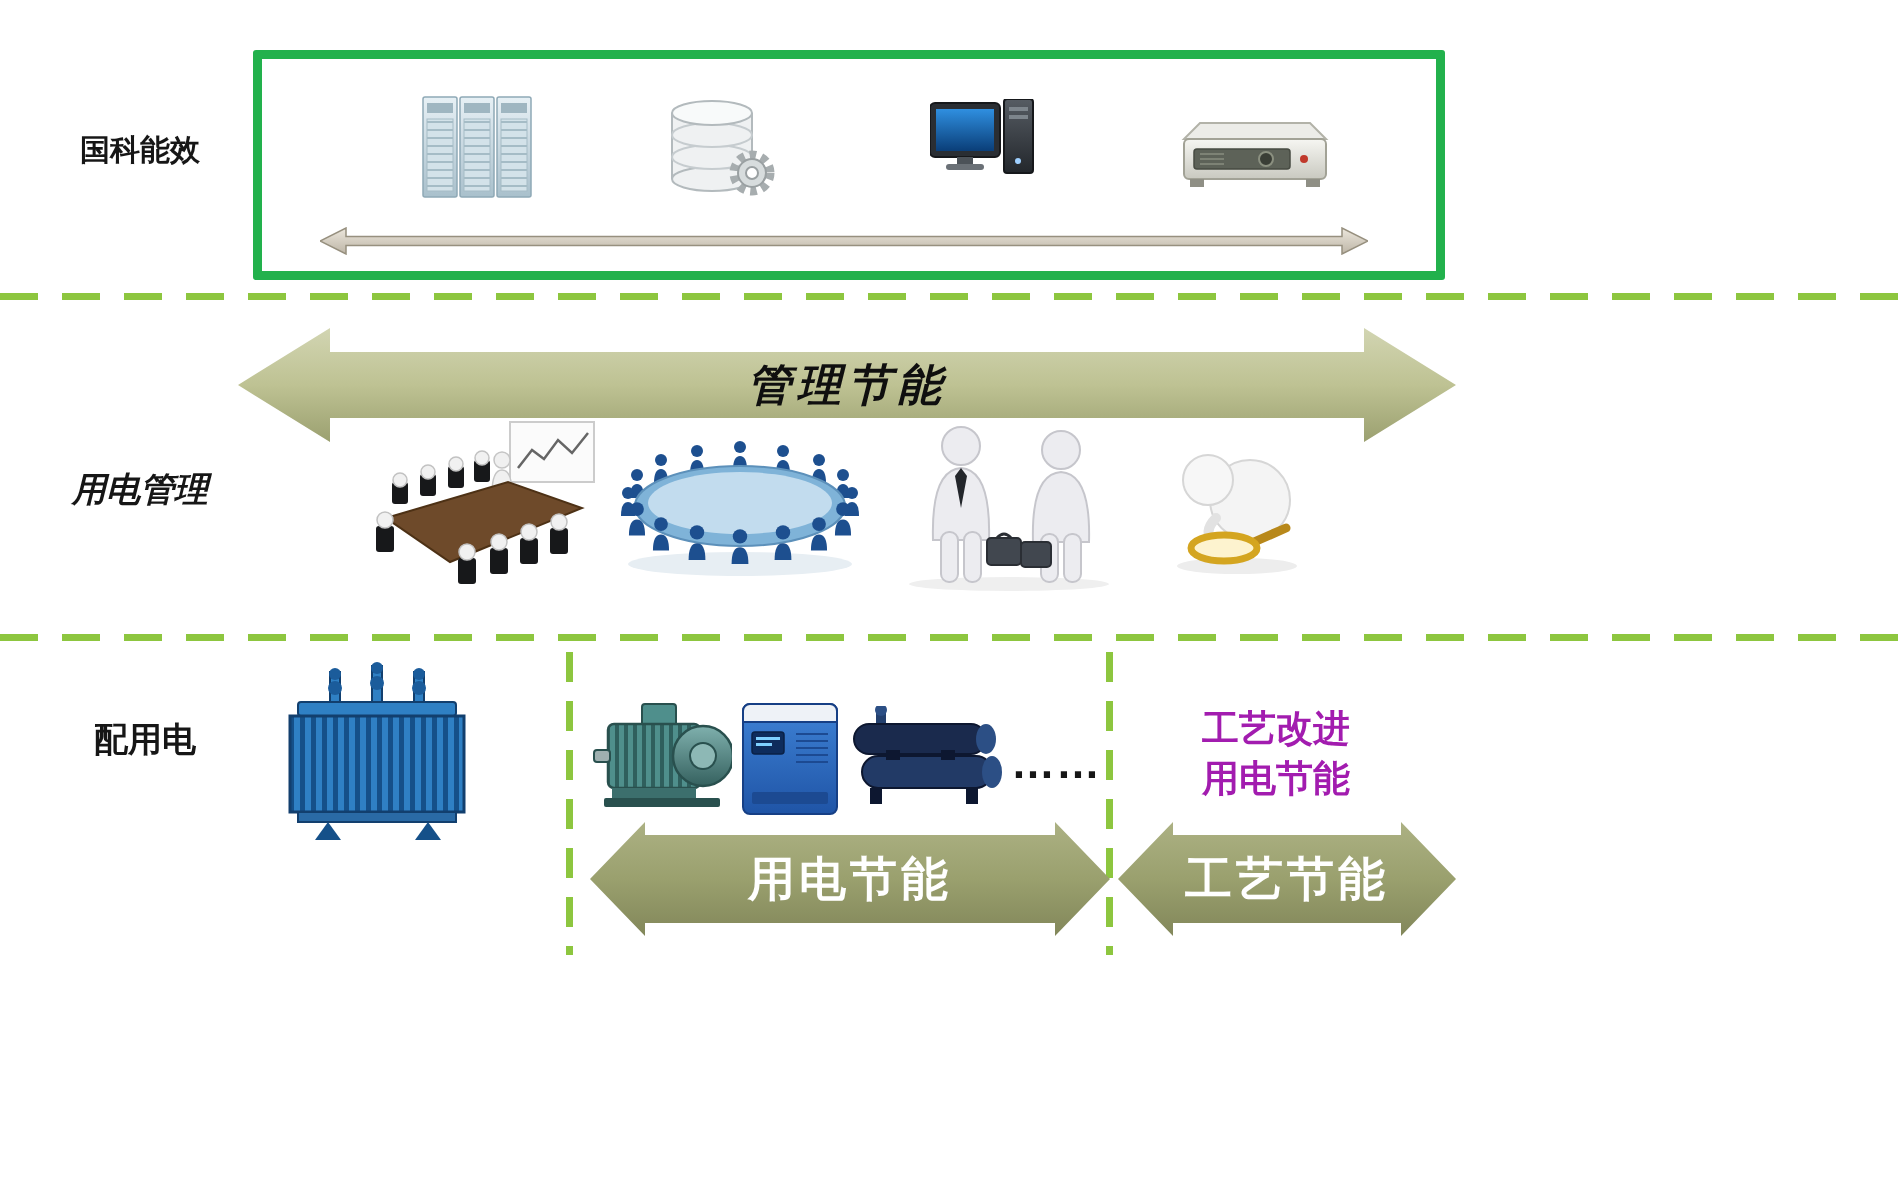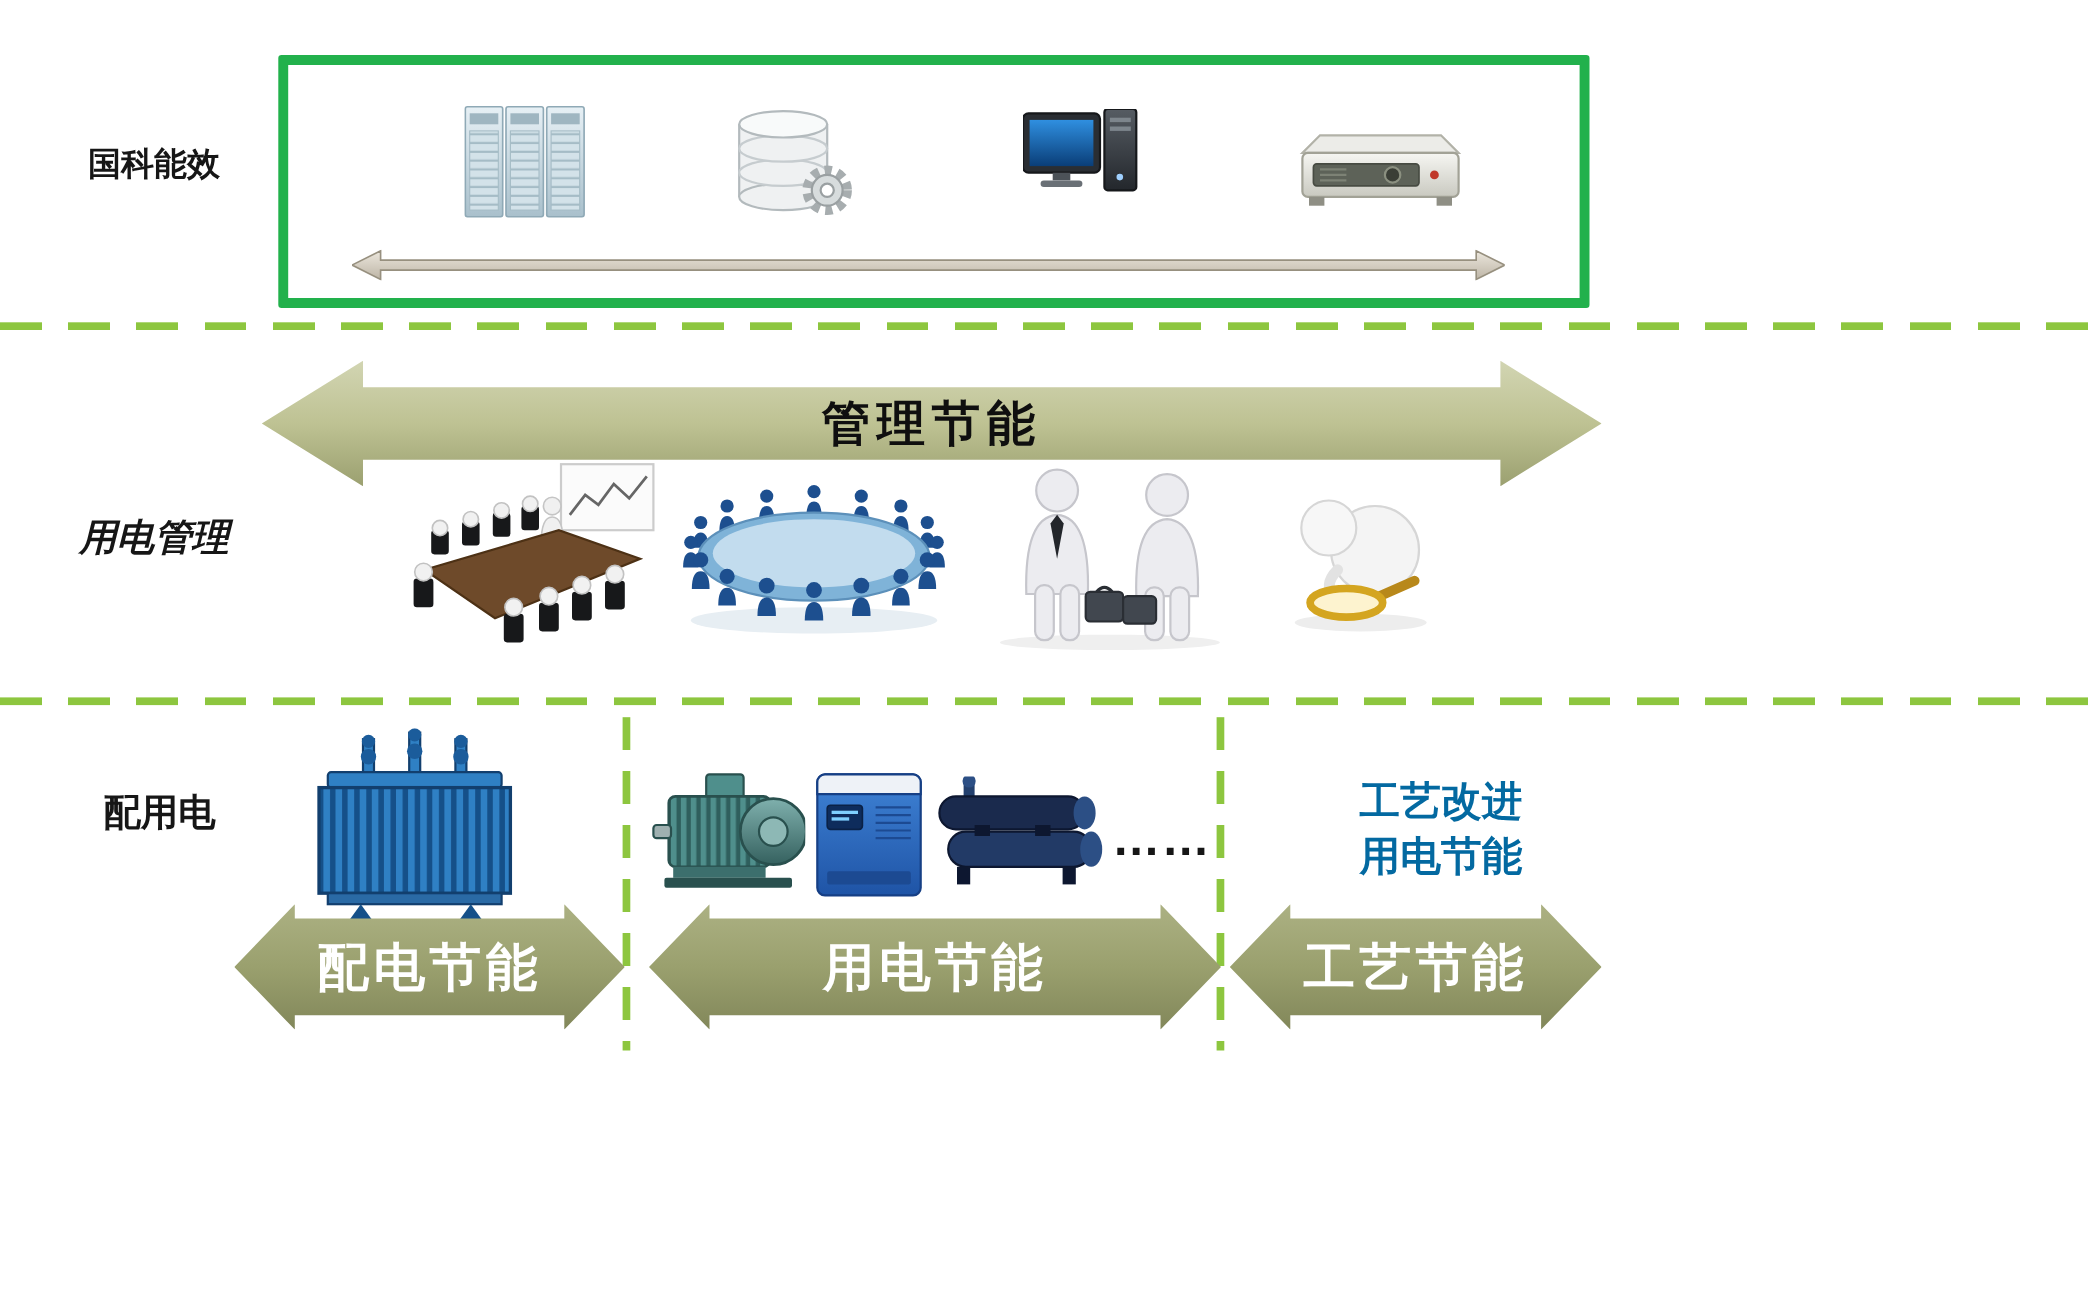--- a/index.html
+++ b/index.html
@@ -17,29 +17,29 @@
   
   .green-box{left:253px;top:50px;width:1192px;height:230px;border:9px solid #22b14c;border-radius:3px;background:#ffffff;}
 
   
   .dash-h{left:0;width:1899px;height:7px;background:repeating-linear-gradient(90deg,#8dc63f 0 38px,transparent 38px 62px);}
   .dash-v{width:7px;background:repeating-linear-gradient(180deg,#8dc63f 0 30px,transparent 30px 49px);}
 
   
   .big-arrow{left:238px;top:328px;width:1218px;height:114px;}
   .big-arrow-text{position:absolute;inset:0;display:flex;align-items:center;justify-content:center;
-    font-size:44px;font-weight:700;color:#0f0f0f;letter-spacing:6px;}
+    font-size:44px;font-weight:700;color:#0f0f0f;letter-spacing:6px;font-style:italic;}
 
   
   .bot-arrow{top:822px;height:114px;}
   .bot-arrow-text{position:absolute;inset:0;display:flex;align-items:center;justify-content:center;
     font-size:47px;font-weight:700;color:#ffffff;letter-spacing:4px;}
 
   
-  .process-text{left:1160px;top:704px;width:300px;text-align:center;font-size:37px;font-weight:700;line-height:50px;color:#0369a1;}
+  .process-text{left:1126px;top:704px;width:300px;text-align:center;font-size:37px;font-weight:700;line-height:50px;color:#a21caf;}
   .equip-ellipsis{left:1002px;top:738px;width:108px;text-align:center;font-size:44px;font-weight:700;color:#161616;letter-spacing:1px;}
 </style>
 </head>
 <body>
 
 <svg width="0" height="0" style="position:absolute" aria-hidden="true">
   <defs>
     <linearGradient id="gOliveBig" x1="0" y1="0" x2="0" y2="1">
       <stop offset="0" stop-color="#d2d5b2"></stop>
         <stop offset="0.5" stop-color="#bec293"></stop>
@@ -338,26 +338,20 @@
   <div class="abs equip-ellipsis">……</div>
 
   <div class="abs dash-v" style="left:1106px;top:652px;height:303px"></div>
 
   <div class="abs process-text">
     <div>工艺改进</div>
     <div>用电节能</div>
     <div>……</div>
   </div>
 
-  <div class="abs bot-arrow" style="left:213px;width:355px">
-    <svg width="355" height="114" viewBox="0 0 355 114">
-      <polygon points="0,57 55,0 55,13 300,13 300,0 355,57 300,114 300,101 55,101 55,114" fill="url(#gOliveBot)"></polygon>
-    </svg>
-    <div class="bot-arrow-text">配电节能</div>
-  </div>
 
   <div class="abs bot-arrow" style="left:590px;width:520px">
     <svg width="520" height="114" viewBox="0 0 520 114">
       <polygon points="0,57 55,0 55,13 465,13 465,0 520,57 465,114 465,101 55,101 55,114" fill="url(#gOliveBot)"></polygon>
     </svg>
     <div class="bot-arrow-text">用电节能</div>
   </div>
 
   <div class="abs bot-arrow" style="left:1118px;width:338px">
     <svg width="338" height="114" viewBox="0 0 338 114">

